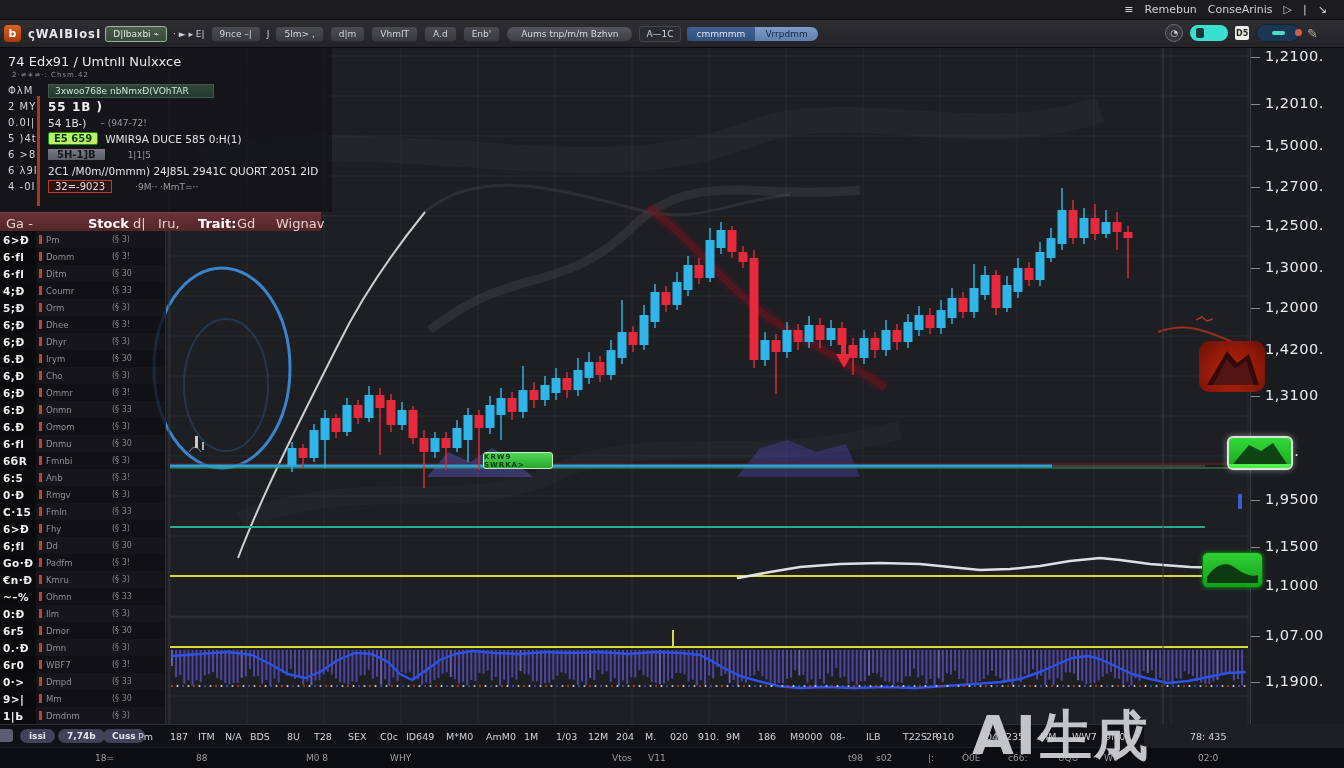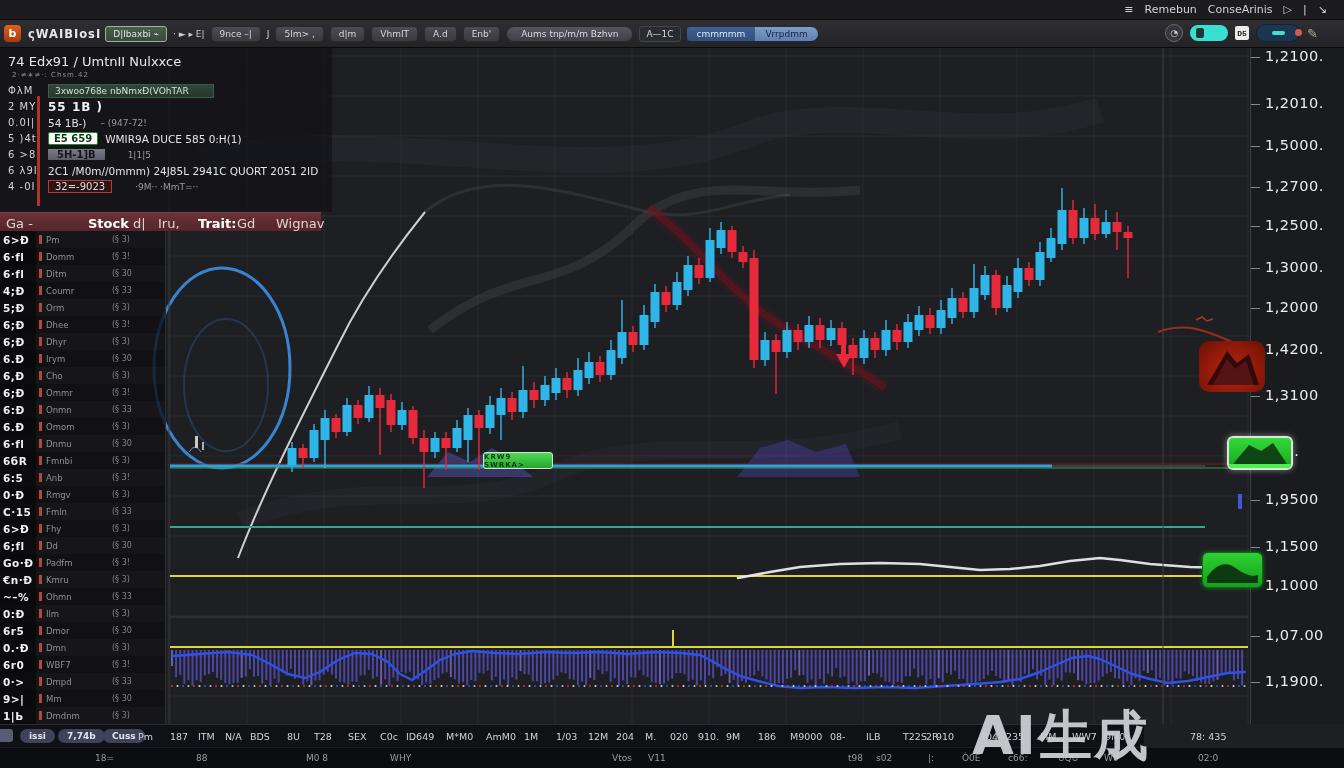--- a/index.html
+++ b/index.html
@@ -33,38 +33,38 @@
     display:flex;align-items:center;justify-content:center;gap:2px;}
   .cd-icon i{width:6px;height:9px;background:#2a2022;border-radius:1px;display:block;}
   .tb-pill-right{position:absolute;left:905px;top:29px;width:48px;height:13px;background:#3c3d44;border-radius:7px;
     color:#c6c6cc;font-size:7px;display:flex;align-items:center;justify-content:center;}
   .tb-icons{position:absolute;right:26px;top:24px;display:flex;align-items:center;gap:7px;z-index:9;}
   .icon-circle{width:16px;height:16px;border-radius:50%;background:#35363c;border:1px solid #6a6a72;color:#c9c9cf;
     font-size:9px;display:flex;align-items:center;justify-content:center;}
   .toggle-teal{width:38px;height:16px;border-radius:9px;background:#3ae0cf;display:flex;align-items:center;padding-left:6px;box-sizing:border-box;}
   .toggle-teal i{width:8px;height:10px;background:#16383a;border-radius:2px;display:block;}
   .icon-d5{width:14px;height:14px;background:#ecece8;border-radius:2px;color:#222;font-size:8px;font-weight:bold;
-    display:flex;align-items:center;justify-content:center;font-family:Liberation Mono, monospace;}
+    display:flex;align-items:center;justify-content:center;}
   .toggle-dark{width:42px;height:16px;border-radius:9px;background:#1c3652;border:1px solid #0e2238;
     display:flex;align-items:center;justify-content:center;position:relative;}
   .toggle-dark i{width:13px;height:4px;background:#46e0c8;border-radius:2px;display:block;}
   .toggle-dark u{position:absolute;right:-3px;top:4px;width:7px;height:7px;border-radius:50%;background:#d85a4a;display:block;}
   .icon-scribble{color:#b8ab98;font-size:13px;}
 
   
   .info-panel{position:absolute;left:0;top:48px;width:332px;height:164px;background:rgba(14,15,19,0.62);
     z-index:5;padding:4px 6px;box-sizing:border-box;}
   .info-title{color:#e8e8ec;font-size:13px;margin:2px 0 2px 2px;}
   .info-sub{color:#8f8f98;font-size:7px;margin:0 0 4px 6px;letter-spacing:1px;}
   .info-redbar{position:absolute;left:37px;top:48px;width:3px;height:110px;background:#b03228;}
   .info-row{display:flex;align-items:center;height:15px;margin-bottom:1px;}
   .info-label{width:42px;color:#d4d4d8;font-size:10px;flex:none;letter-spacing:1px;padding-left:2px;box-sizing:border-box;}
   .box-green{background:linear-gradient(#31453a,#24382e);border:1px solid #3f5a48;color:#cfe4d4;font-size:9px;
     padding:1px 6px;min-width:152px;white-space:nowrap;}
-  .badge-green{background:#ffffff;color:#0b3a10;font-weight:bold;font-size:10px;padding:0 5px;border-radius:2px;
+  .badge-green{background:#bef264;color:#0b3a10;font-weight:bold;font-size:10px;padding:0 5px;border-radius:2px;
     margin-right:7px;border:1px solid #1a8a24;}
   .box-gray{background:linear-gradient(#7a7b85,#5c5d66);color:#15161a;font-weight:bold;font-size:10px;padding:0 9px;margin-right:9px;}
   .box-red{background:#2a1416;border:1px solid #c0392b;color:#e0d8d8;font-size:10px;padding:0 6px;margin-right:9px;}
   .info-text{color:#e4e4e8;font-size:10.5px;white-space:nowrap;}
   .info-bold{color:#f0f0f2;font-weight:bold;font-size:12px;letter-spacing:1px;}
   .info-extra{color:#9a9aa2;font-size:9px;margin-left:14px;white-space:nowrap;}
 
   
   .wl-header{position:absolute;left:0;top:212px;width:321px;height:19px;background:linear-gradient(#6b3237,#53262a);
     z-index:5;border-top:1px solid #7a4045;box-sizing:border-box;}

